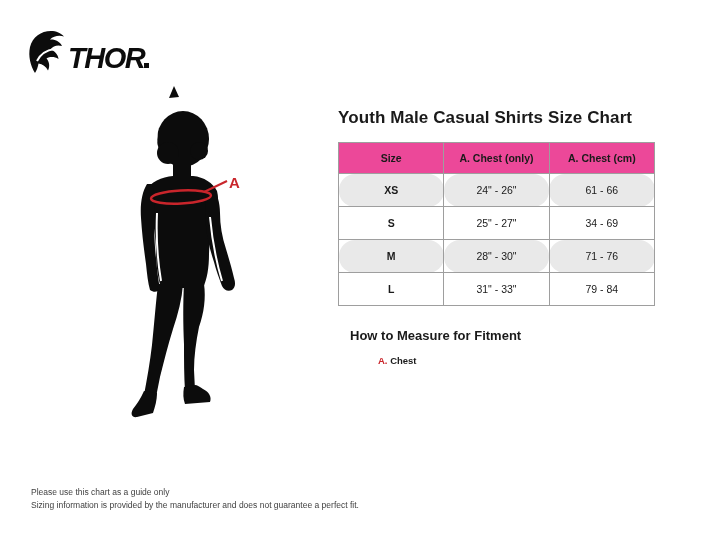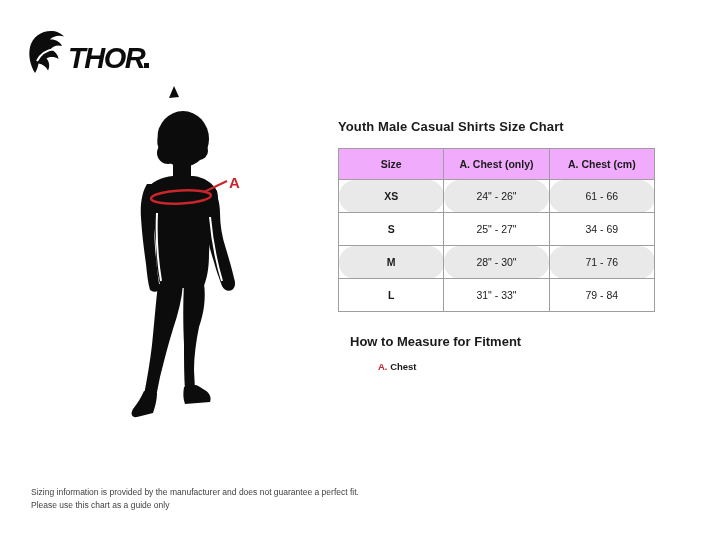--- a/index.html
+++ b/index.html
@@ -3,27 +3,27 @@
 <meta charset="utf-8">
 <style>
   html,body{margin:0;padding:0;}
   body{
     width:720px;height:540px;position:relative;background:#ffffff;
     font-family:"Liberation Sans",sans-serif;color:#1a1a1a;overflow:hidden;
   }
   .logo{position:absolute;left:28px;top:30px;width:125px;height:48px;}
   .figure-wrap{position:absolute;left:100px;top:85px;width:220px;height:350px;}
   .content{position:absolute;left:338px;top:106px;width:320px;}
-  .chart-title{font-size:13px;font-weight:bold;letter-spacing:.1px;margin:13px 0 14px 0;}
+  .chart-title{font-size:17px;font-weight:bold;letter-spacing:.1px;margin:2px 0 14px 0;}
   table.size-table{border-collapse:collapse;width:317px;table-layout:fixed;}
   .size-table th,.size-table td{
     border:1px solid #9e9e9e;text-align:center;vertical-align:middle;
     font-size:10.5px;padding:0;
   }
-  .size-table th{height:30px;background:#f0abfc;font-weight:bold;}
+  .size-table th{height:30px;background:#ec4899;font-weight:bold;}
   .size-table td{height:32px;background:#ffffff;border-radius:16px;}
   .size-table tbody tr:nth-child(odd) td{background:#e9e9e9;}
   .size-table td.size-cell{font-weight:bold;}
   .measure{margin-top:22px;}
   .measure-heading{font-size:13px;font-weight:bold;margin:12px;}
   .measure-item{margin-top:10px;margin-left:40px;}
   .measure-label{font-size:9.5px;font-weight:bold;}
   .measure-key{color:#c9252b;}
   .measure-desc{font-size:9.5px;line-height:1.35;color:#2b2b2b;width:205px;margin-top:3px;}
   .footer{position:absolute;left:31px;top:486px;font-size:8.5px;line-height:1.55;color:#3f3f3f;}
@@ -109,15 +109,15 @@
     <div class="measure-item">
       <div class="measure-label">
         <span class="measure-key">A.</span>
         <span>Chest</span>
       </div>
     </div>
   </div>
 </div>
 
 <div class="footer">
+  <div>Please use this chart as a guide only</div>
   <div>Sizing information is provided by the manufacturer and does not guarantee a perfect fit.</div>
-  <div>Please use this chart as a guide only</div>
 </div>
 
 </body></html>

